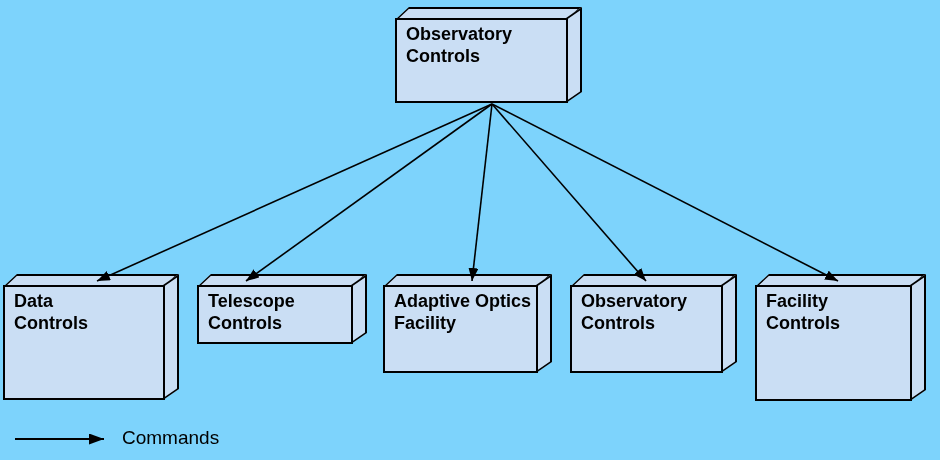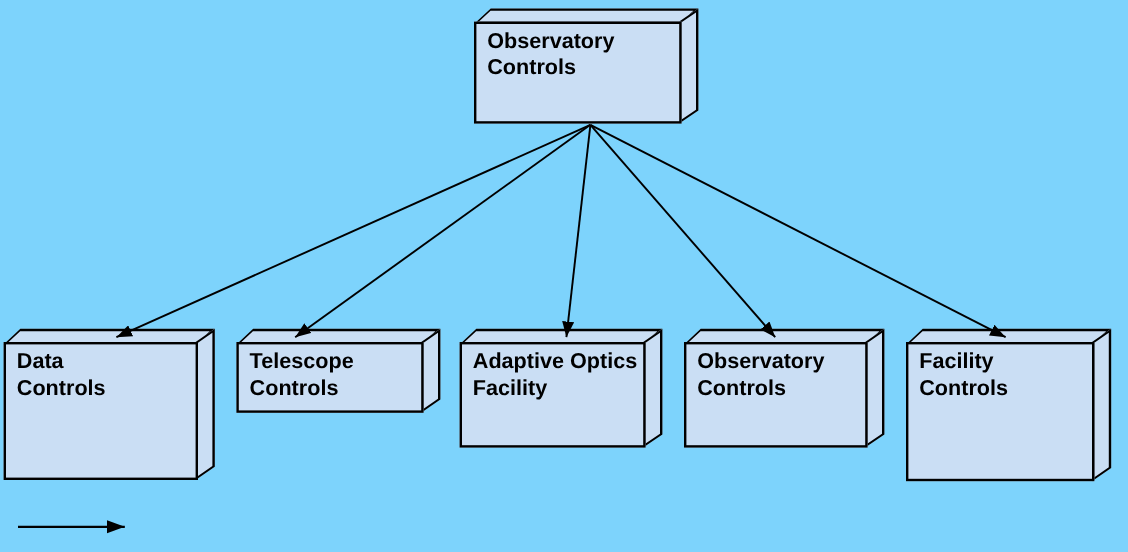--- a/index.html
+++ b/index.html
@@ -151,14 +151,15 @@
   </svg>
 
   <svg class="legend-arrow" width="130" height="40" viewBox="0 0 130 40">
     <defs>
       <marker id="ahl" markerUnits="userSpaceOnUse" markerWidth="16" markerHeight="12" refX="15" refY="5.5" orient="auto">
         <path d="M0,0 L15,5.5 L0,11 Z" fill="#000000"></path>
       </marker>
     </defs>
     <line x1="15" y1="19" x2="104" y2="19" stroke="#000000" stroke-width="1.8" marker-end="url(#ahl)"></line>
   </svg>
+  <div class="legend-label">Commands</div>
 
 </div>
 
 </body></html>

